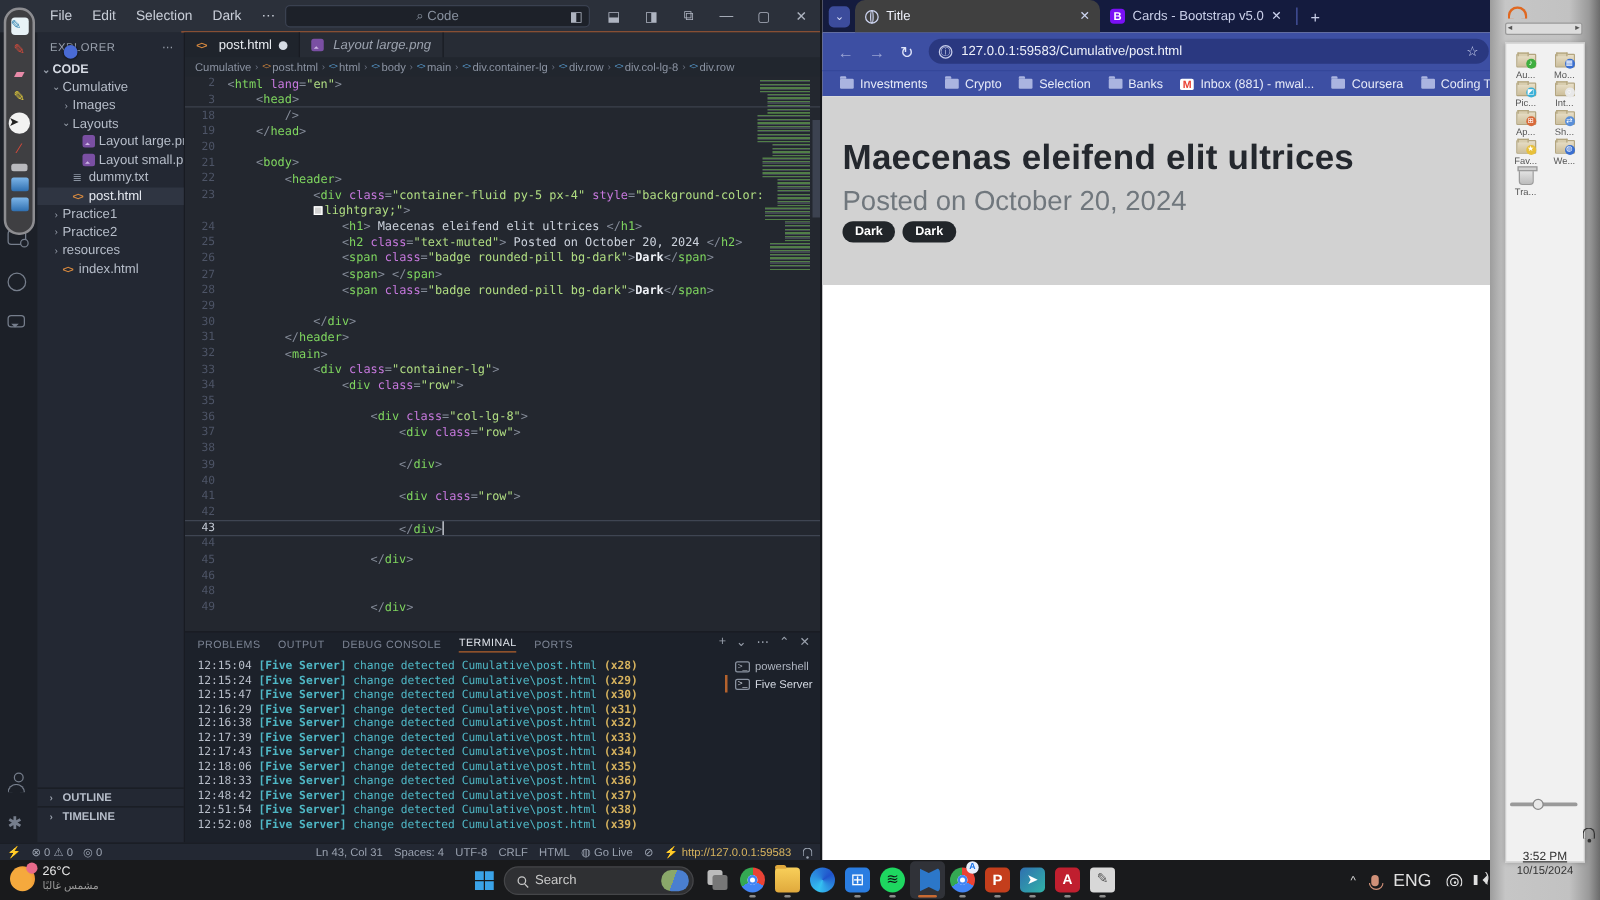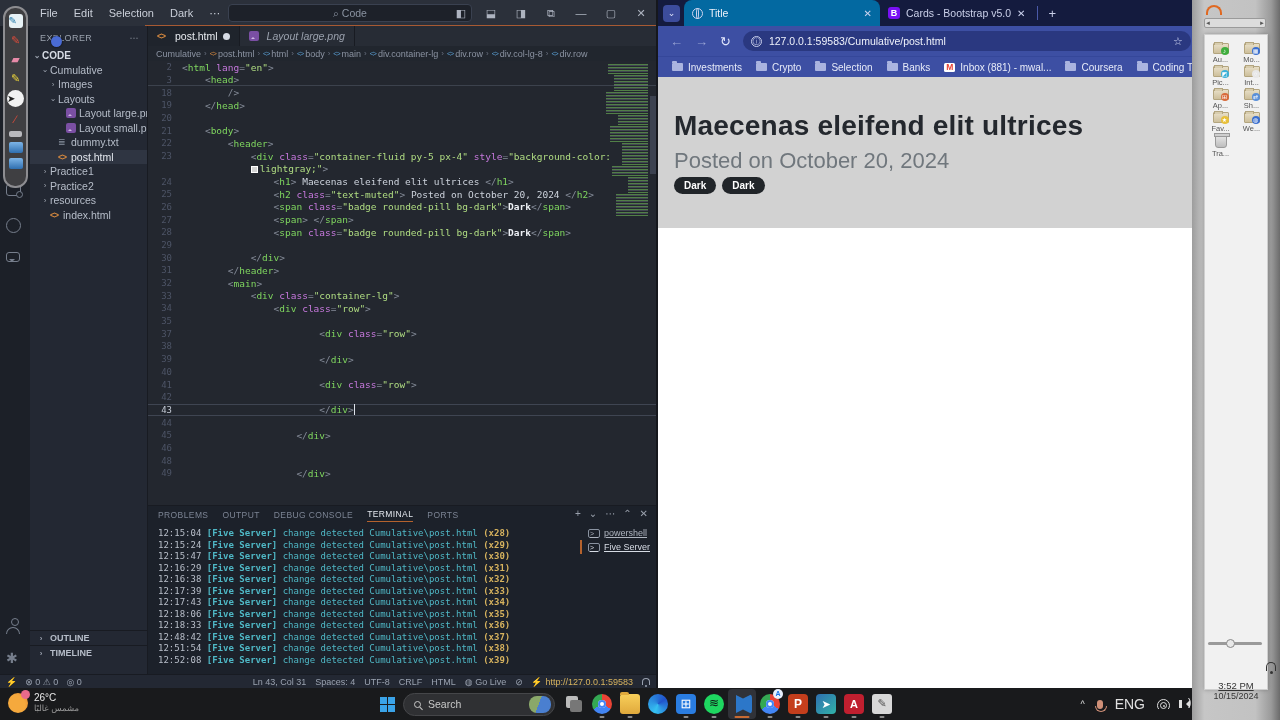--- a/index.html
+++ b/index.html
@@ -74,38 +74,38 @@
   
   .vs-terminal { position:absolute; left:148px; top:505px; width:508px; height:169px; background:#1c212a; border-top:1px solid #181b22; }
   .term-tabs { display:flex; align-items:center; height:18px; padding-left:10px; gap:14px; }
   .term-tab { font-size:8.5px; letter-spacing:.4px; color:#7c8494; }
   .term-tab.active { color:#e4e8ef; border-bottom:1px solid #b4622d; padding-bottom:2px; }
   .term-actions { position:absolute; right:8px; top:2px; display:flex; gap:8px; color:#9aa1ad; font-size:10px; }
   .term-body { position:absolute; left:10px; top:22px; width:420px; }
   .term-line { font-family:"DejaVu Sans Mono", monospace; font-size:9px; height:11.5px; white-space:pre; }
   .tt{color:#b9bfca}.ts{color:#4fb8c6;font-weight:bold}.tm{color:#4fb8c6}.tp{color:#4fb8c6}.tc{color:#d7b35e;font-weight:bold}
   .term-list { position:absolute; right:0; top:20px; width:76px; }
-  .tl-row { display:flex; align-items:center; gap:4px; height:14px; font-size:9px; color:#aeb4bf; padding-left:6px; border-left:2px solid transparent;text-decoration:underline; }
+  .tl-row { display:flex; align-items:center; gap:4px; height:14px; font-size:9px; color:#aeb4bf; padding-left:6px; border-left:2px solid transparent; }
   .tl-row.active { border-left-color:#b4622d; color:#d6dbe4; }
   .tl-ic { font-size:7px; border:1px solid #8a93a1; border-radius:2px; padding:0 1px; line-height:7px; }
 
   
   .vs-status { position:absolute; left:0; top:674px; width:656px; height:14px; background:#232833; border-top:1px solid #181b22; display:flex; align-items:center; font-size:9px; color:#9aa2b0; }
   .st-left { display:flex; gap:8px; margin-left:6px; align-items:center; }
   .st-right { margin-left:auto; display:flex; gap:9px; margin-right:6px; align-items:center; }
   .st-url { color:#d7b35e; }
   .bell { width:8px; height:7px; border:1px solid #9aa2b0; border-bottom:none; border-radius:5px 5px 0 0; position:relative; }
   .bell:after { content:""; position:absolute; left:2px; bottom:-2px; width:2px; height:2px; border-radius:50%; background:#9aa2b0; }
 
   
   #browser { position:absolute; left:658px; top:0; width:622px; height:688px; background:#fff; }
   .br-tabstrip { position:absolute; left:0; top:0; width:100%; height:26px; background:#141b3e; display:flex; align-items:flex-end; }
   .tab-search { width:17px; height:17px; background:#3c4c9c; border-radius:4px; margin:0 4px 4px 5px; color:#dfe4fa; font-size:9px; text-align:center; line-height:16px; }
   .br-tab { display:flex; align-items:center; gap:6px; height:26px; padding:0 8px; font-size:10.5px; color:#c9cfe8; }
-  .br-tab.active { background:#0369a1; border-radius:8px 8px 0 0; color:#eef1fa; width:196px; }
+  .br-tab.active { background:#404040; border-radius:8px 8px 0 0; color:#eef1fa; width:196px; }
   .br-tab .x { margin-left:auto; font-size:10px; color:#cdd4f0; }
   .globe { width:11px; height:11px; border:1.3px solid #cdd4f0; border-radius:50%; position:relative; flex:none; }
   .globe:after { content:""; position:absolute; left:3.2px; top:-1px; width:3px; height:11px; border:1px solid #cdd4f0; border-radius:50%; box-sizing:border-box; }
   .bicon { width:12px; height:12px; background:#7a10f5; border-radius:3px; color:#fff; font-size:9px; font-weight:bold; text-align:center; line-height:12px; flex:none; }
   .newtab { color:#c9cfe8; font-size:13px; margin:0 0 5px 8px; }
   .tabdiv { width:1px; height:14px; background:#4a59a8; margin:0 2px 6px 4px; }
 
   .br-toolbar { position:absolute; left:0; top:26px; width:100%; height:30px; background:#3d4fa3; display:flex; align-items:center; }
   .nav-ic { color:#99a3d4; font-size:13px; margin-left:12px; }
   .nav-ic.lit { color:#dfe4fa; }
@@ -451,20 +451,24 @@
           </div>
           <div class="code-row">
             <span class="gut">34</span>
             <span class="ctext"><span class="cx">                </span><span class="cp">&lt;</span><span class="ct">div</span><span class="cx"> </span><span class="ca">class</span><span class="cp">=</span><span class="cs">"row"</span><span class="cp">&gt;</span></span>
           </div>
           <div class="code-row">
             <span class="gut">35</span>
             <span class="ctext"></span>
           </div>
           <div class="code-row">
+            <span class="gut">36</span>
+            <span class="ctext"><span class="cx">                    </span><span class="cp">&lt;</span><span class="ct">div</span><span class="cx"> </span><span class="ca">class</span><span class="cp">=</span><span class="cs">"col-lg-8"</span><span class="cp">&gt;</span></span>
+          </div>
+          <div class="code-row">
             <span class="gut">37</span>
             <span class="ctext"><span class="cx">                        </span><span class="cp">&lt;</span><span class="ct">div</span><span class="cx"> </span><span class="ca">class</span><span class="cp">=</span><span class="cs">"row"</span><span class="cp">&gt;</span></span>
           </div>
           <div class="code-row">
             <span class="gut">38</span>
             <span class="ctext"></span>
           </div>
           <div class="code-row">
             <span class="gut">39</span>
             <span class="ctext"><span class="cx">                        </span><span class="cp">&lt;/</span><span class="ct">div</span><span class="cp">&gt;</span></span>

